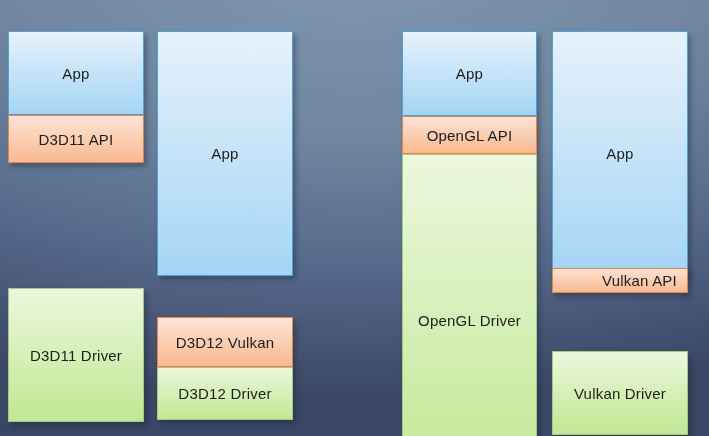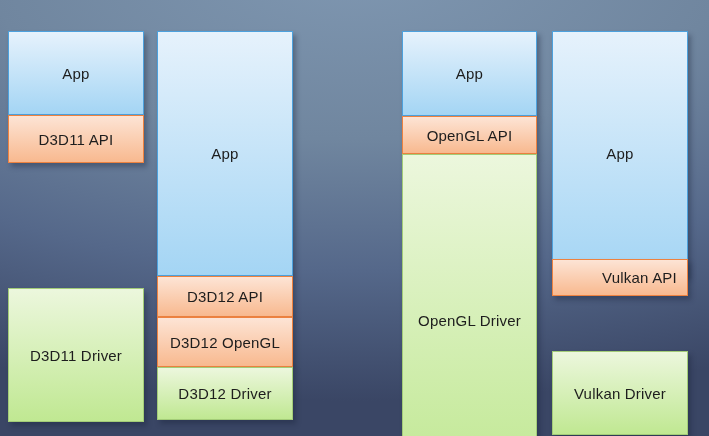--- a/index.html
+++ b/index.html
@@ -66,45 +66,42 @@
         <span class="block-label">D3D11 API</span>
       </div>
       <div class="block driver" style="top: 288px; height: 134px;">
         <span class="block-label">D3D11 Driver</span>
       </div>
     </div>
     <div class="stack-column" style="left: 157px; width: 136px;">
       <div class="block app" style="top: 31px; height: 245px;">
         <span class="block-label">App</span>
       </div>
-      <div class="block api" style="top: 276px; height: 41px;">
-        <span class="block-label">D3D12 API</span>
-      </div>
       <div class="block api" style="top: 317px; height: 50px;">
-        <span class="block-label">D3D12 OpenGL</span>
+        <span class="block-label">D3D12 Vulkan</span>
       </div>
       <div class="block driver" style="top: 367px; height: 53px;">
         <span class="block-label">D3D12 Driver</span>
       </div>
     </div>
     <div class="stack-column" style="left: 402px; width: 135px;">
       <div class="block app" style="top: 31px; height: 85px;">
         <span class="block-label">App</span>
       </div>
       <div class="block api" style="top: 116px; height: 38px;">
         <span class="block-label">OpenGL API</span>
       </div>
       <div class="block driver" style="top: 154px; height: 333px;">
         <span class="block-label">OpenGL Driver</span>
       </div>
     </div>
     <div class="stack-column" style="left: 552px; width: 136px;">
       <div class="block app" style="top: 31px; height: 245px;">
         <span class="block-label">App</span>
       </div>
-      <div class="block api" style="top: 259px; height: 37px; padding-left: 39px;">
+      <div class="block api" style="top: 268px; height: 25px; padding-left: 39px;">
         <span class="block-label">Vulkan API</span>
       </div>
       <div class="block driver" style="top: 315px; height: 84px; margin-top: 36px;">
         <span class="block-label">Vulkan Driver</span>
       </div>
     </div>
   </div>
 
 </body></html>

